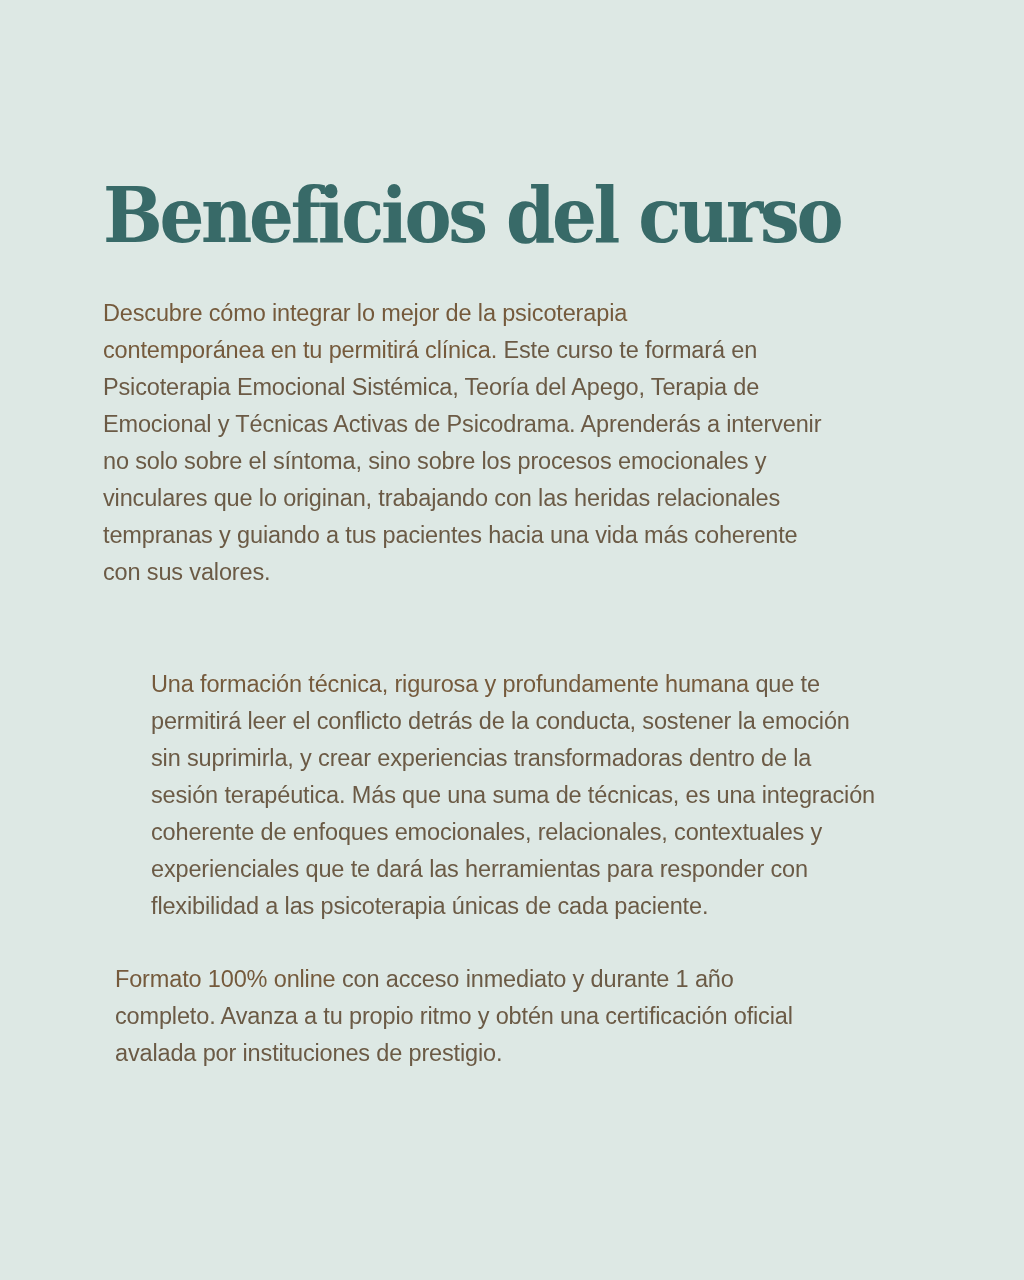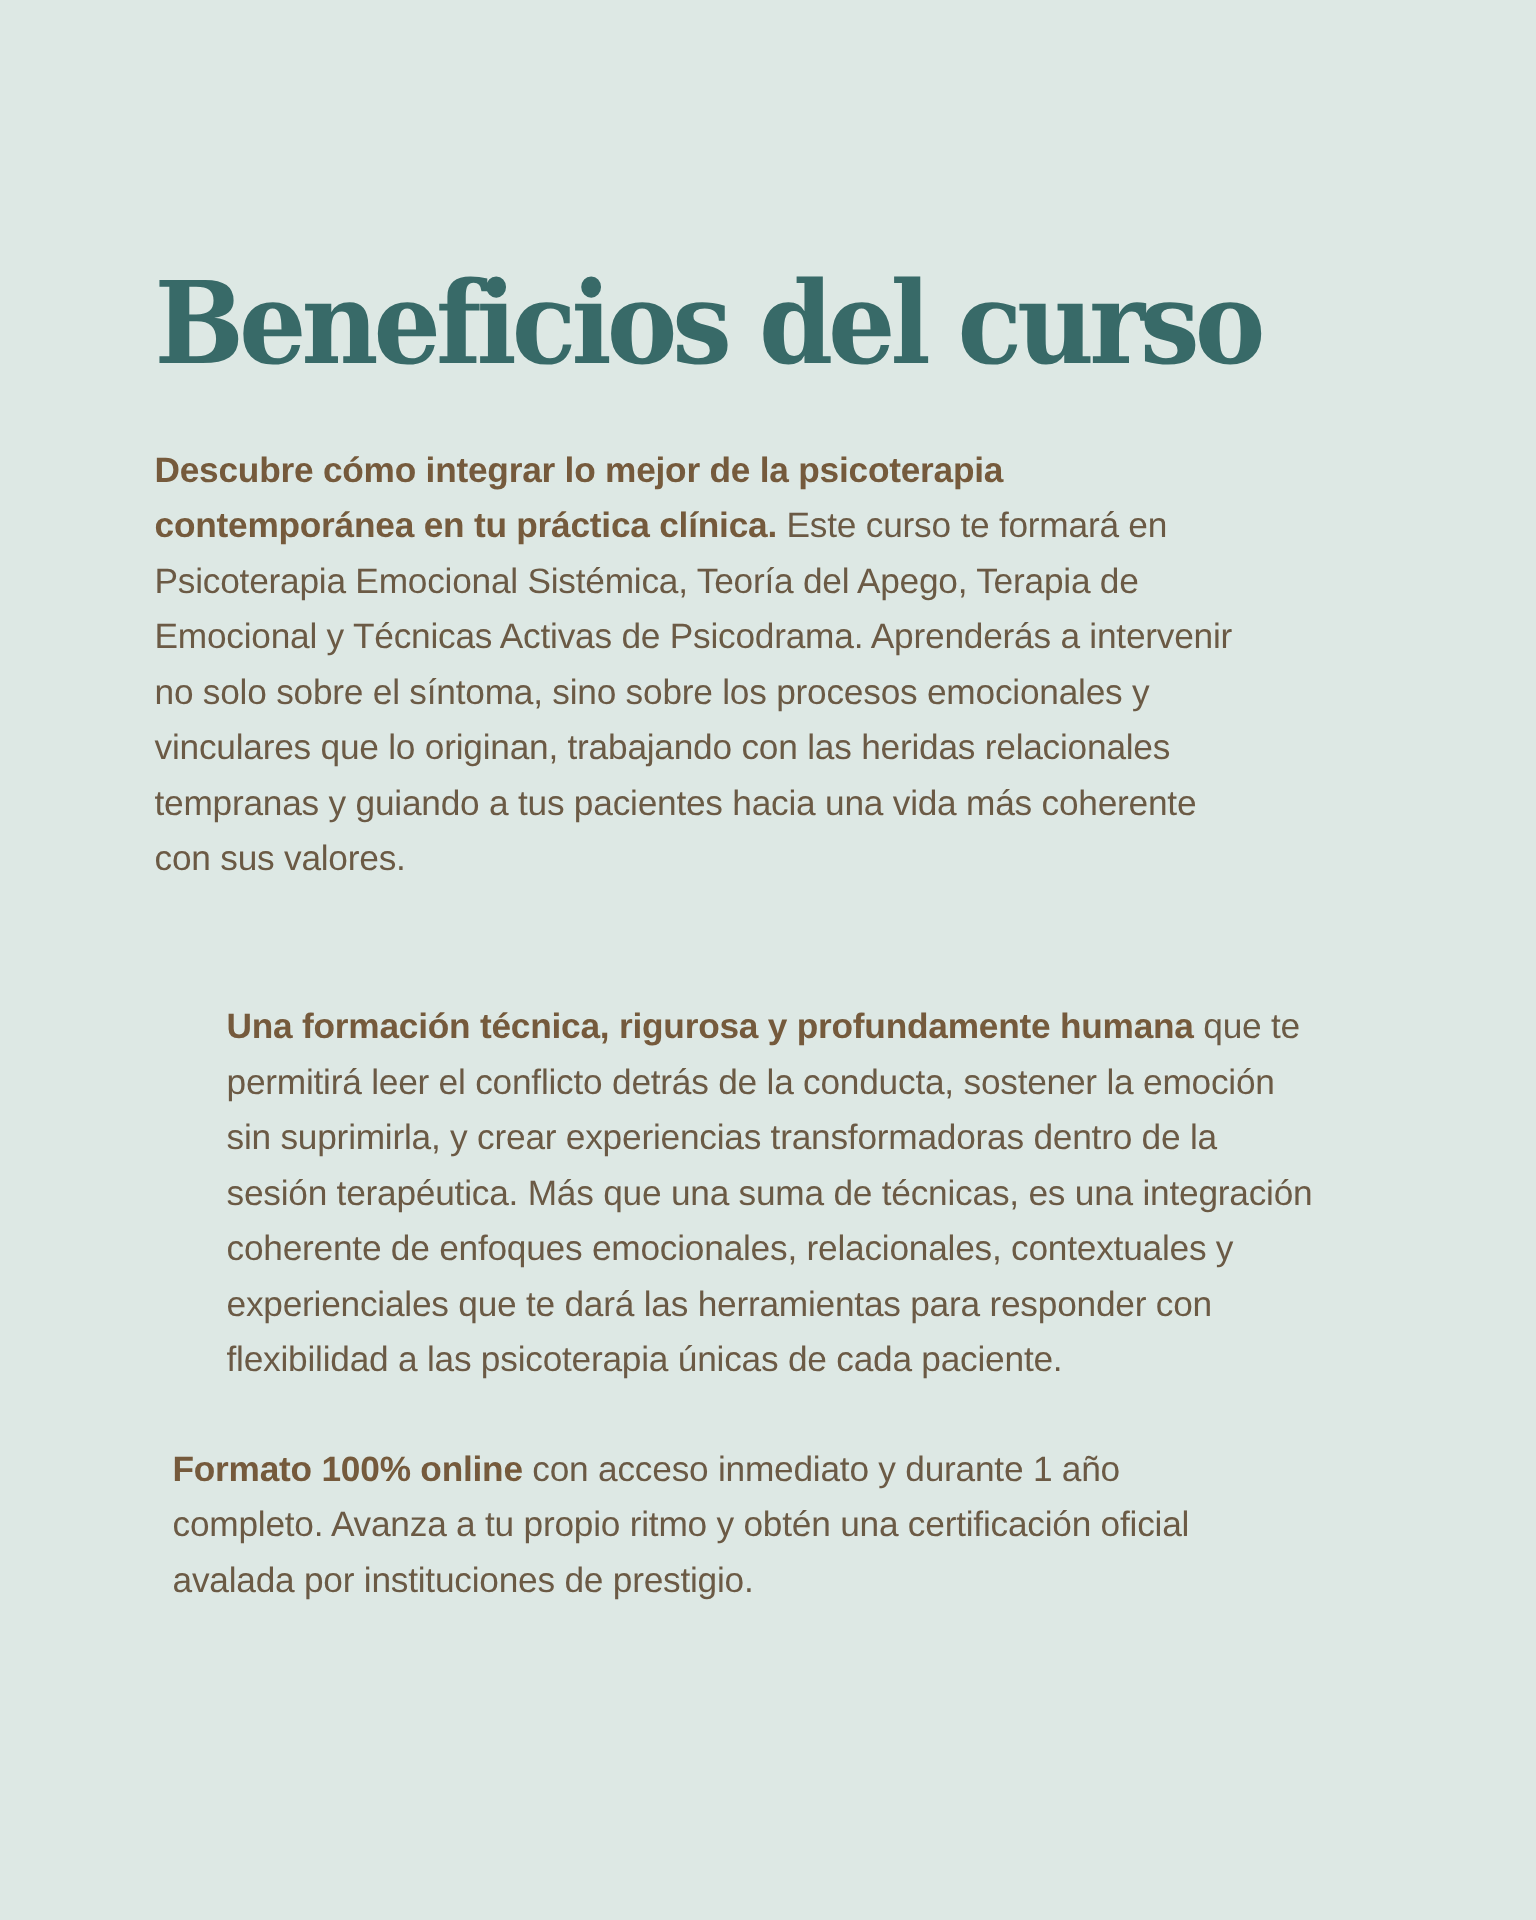--- a/index.html
+++ b/index.html
@@ -42,36 +42,36 @@
       font-size: 23.5px;
       line-height: 37px;
       color: #6b5a45;
       letter-spacing: -0.15px;
     }
     .para .line {
       display: block;
       white-space: nowrap;
     }
     .para strong {
-      font-weight: bold;
+      font-weight: normal;
       color: #755a3c;
     }
     #p1 { top: 295px; }
     #p2 { top: 666px; margin-left: 48px; }
     #p3 { top: 961px; margin-left: 12px; }
   </style>
 </head>
 <body>
 
 <div class="slide">
   <h1 class="title">Beneficios del curso</h1>
 
   <p class="para" id="p1">
     <span class="line"><strong>Descubre cómo integrar lo mejor de la psicoterapia</strong><span></span></span>
-    <span class="line"><strong>contemporánea en tu práctica clínica.</strong><span> Este curso te formará en</span></span>
+    <span class="line"><strong>contemporánea en tu permitirá clínica.</strong><span> Este curso te formará en</span></span>
     <span class="line"><span>Psicoterapia Emocional Sistémica, Teoría del Apego, Terapia de</span></span>
     <span class="line"><span>Emocional y Técnicas Activas de Psicodrama. Aprenderás a intervenir</span></span>
     <span class="line"><span>no solo sobre el síntoma, sino sobre los procesos emocionales y</span></span>
     <span class="line"><span>vinculares que lo originan, trabajando con las heridas relacionales</span></span>
     <span class="line"><span>tempranas y guiando a tus pacientes hacia una vida más coherente</span></span>
     <span class="line"><span>con sus valores.</span></span>
   </p>
 
   <p class="para" id="p2">
     <span class="line"><strong>Una formación técnica, rigurosa y profundamente humana</strong><span> que te</span></span>

